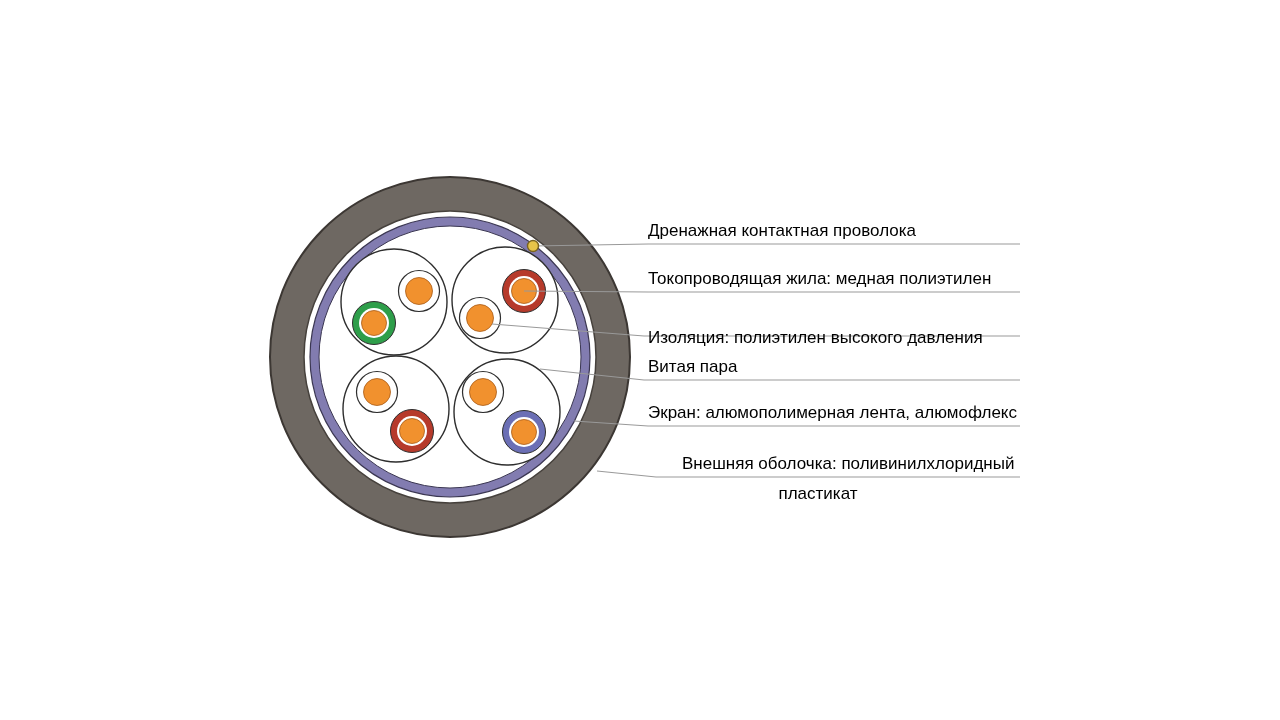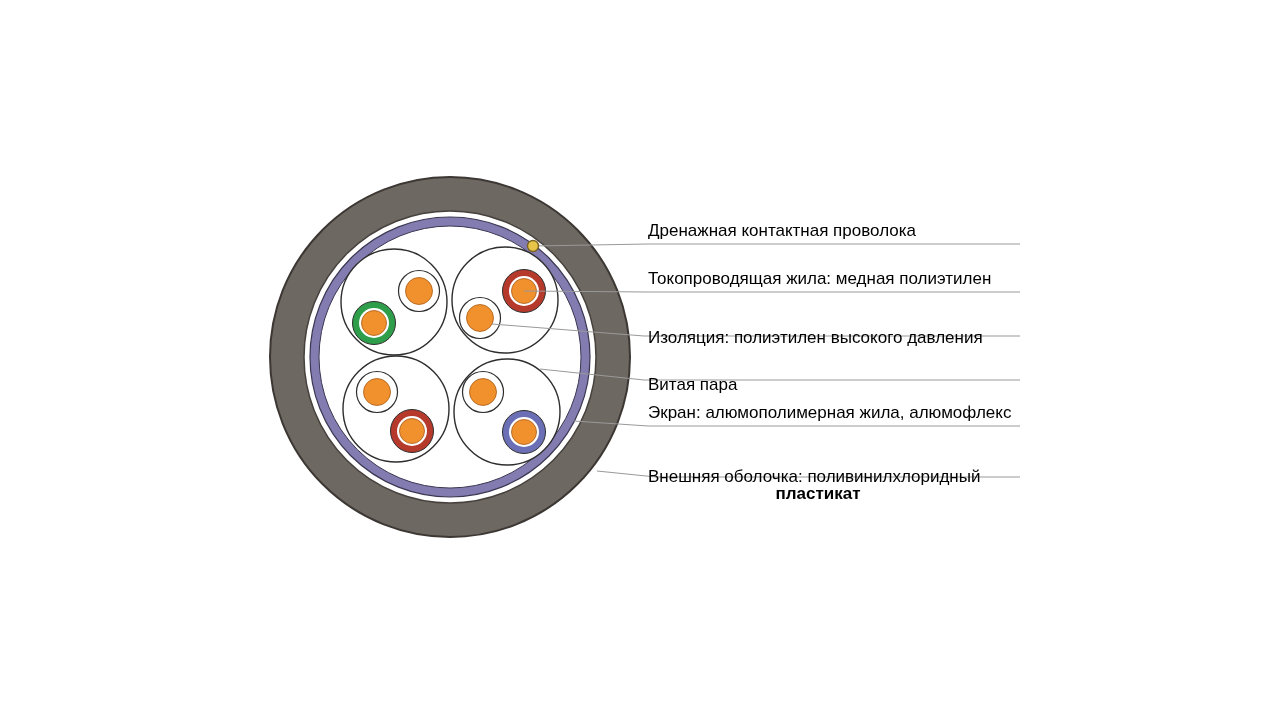--- a/index.html
+++ b/index.html
@@ -118,19 +118,19 @@
     <path class="leader" d="M574,421 L648,426 H1020"></path>
     <path class="leader" d="M597,471 L656,477 H1020"></path>
 
     <circle class="drain" cx="533" cy="246" r="5.5"></circle>
   </svg>
 
   <div>
     <div class="callout" style="top:221px;">Дренажная контактная проволока</div>
     <div class="callout" style="top:269px;">Токопроводящая жила: медная полиэтилен</div>
     <div class="callout" style="top:328px;">Изоляция: полиэтилен высокого давления</div>
-    <div class="callout" style="top:375px;">Витая пара</div>
-    <div class="callout" style="top:403px;">Экран: алюмополимерная жила, алюмофлекс</div>
-    <div class="callout" style="top:467px;">Внешняя оболочка: поливинилхлоридный</div>
-    <div class="callout-line2" style="top:484px;font-weight:bold;">пластикат</div>
+    <div class="callout" style="top:357px;">Витая пара</div>
+    <div class="callout" style="top:403px;">Экран: алюмополимерная лента, алюмофлекс</div>
+    <div class="callout" style="top:454px;margin-left:34px;">Внешняя оболочка: поливинилхлоридный</div>
+    <div class="callout-line2" style="top:484px;">пластикат</div>
   </div>
 
 </div>
 
 </body></html>

